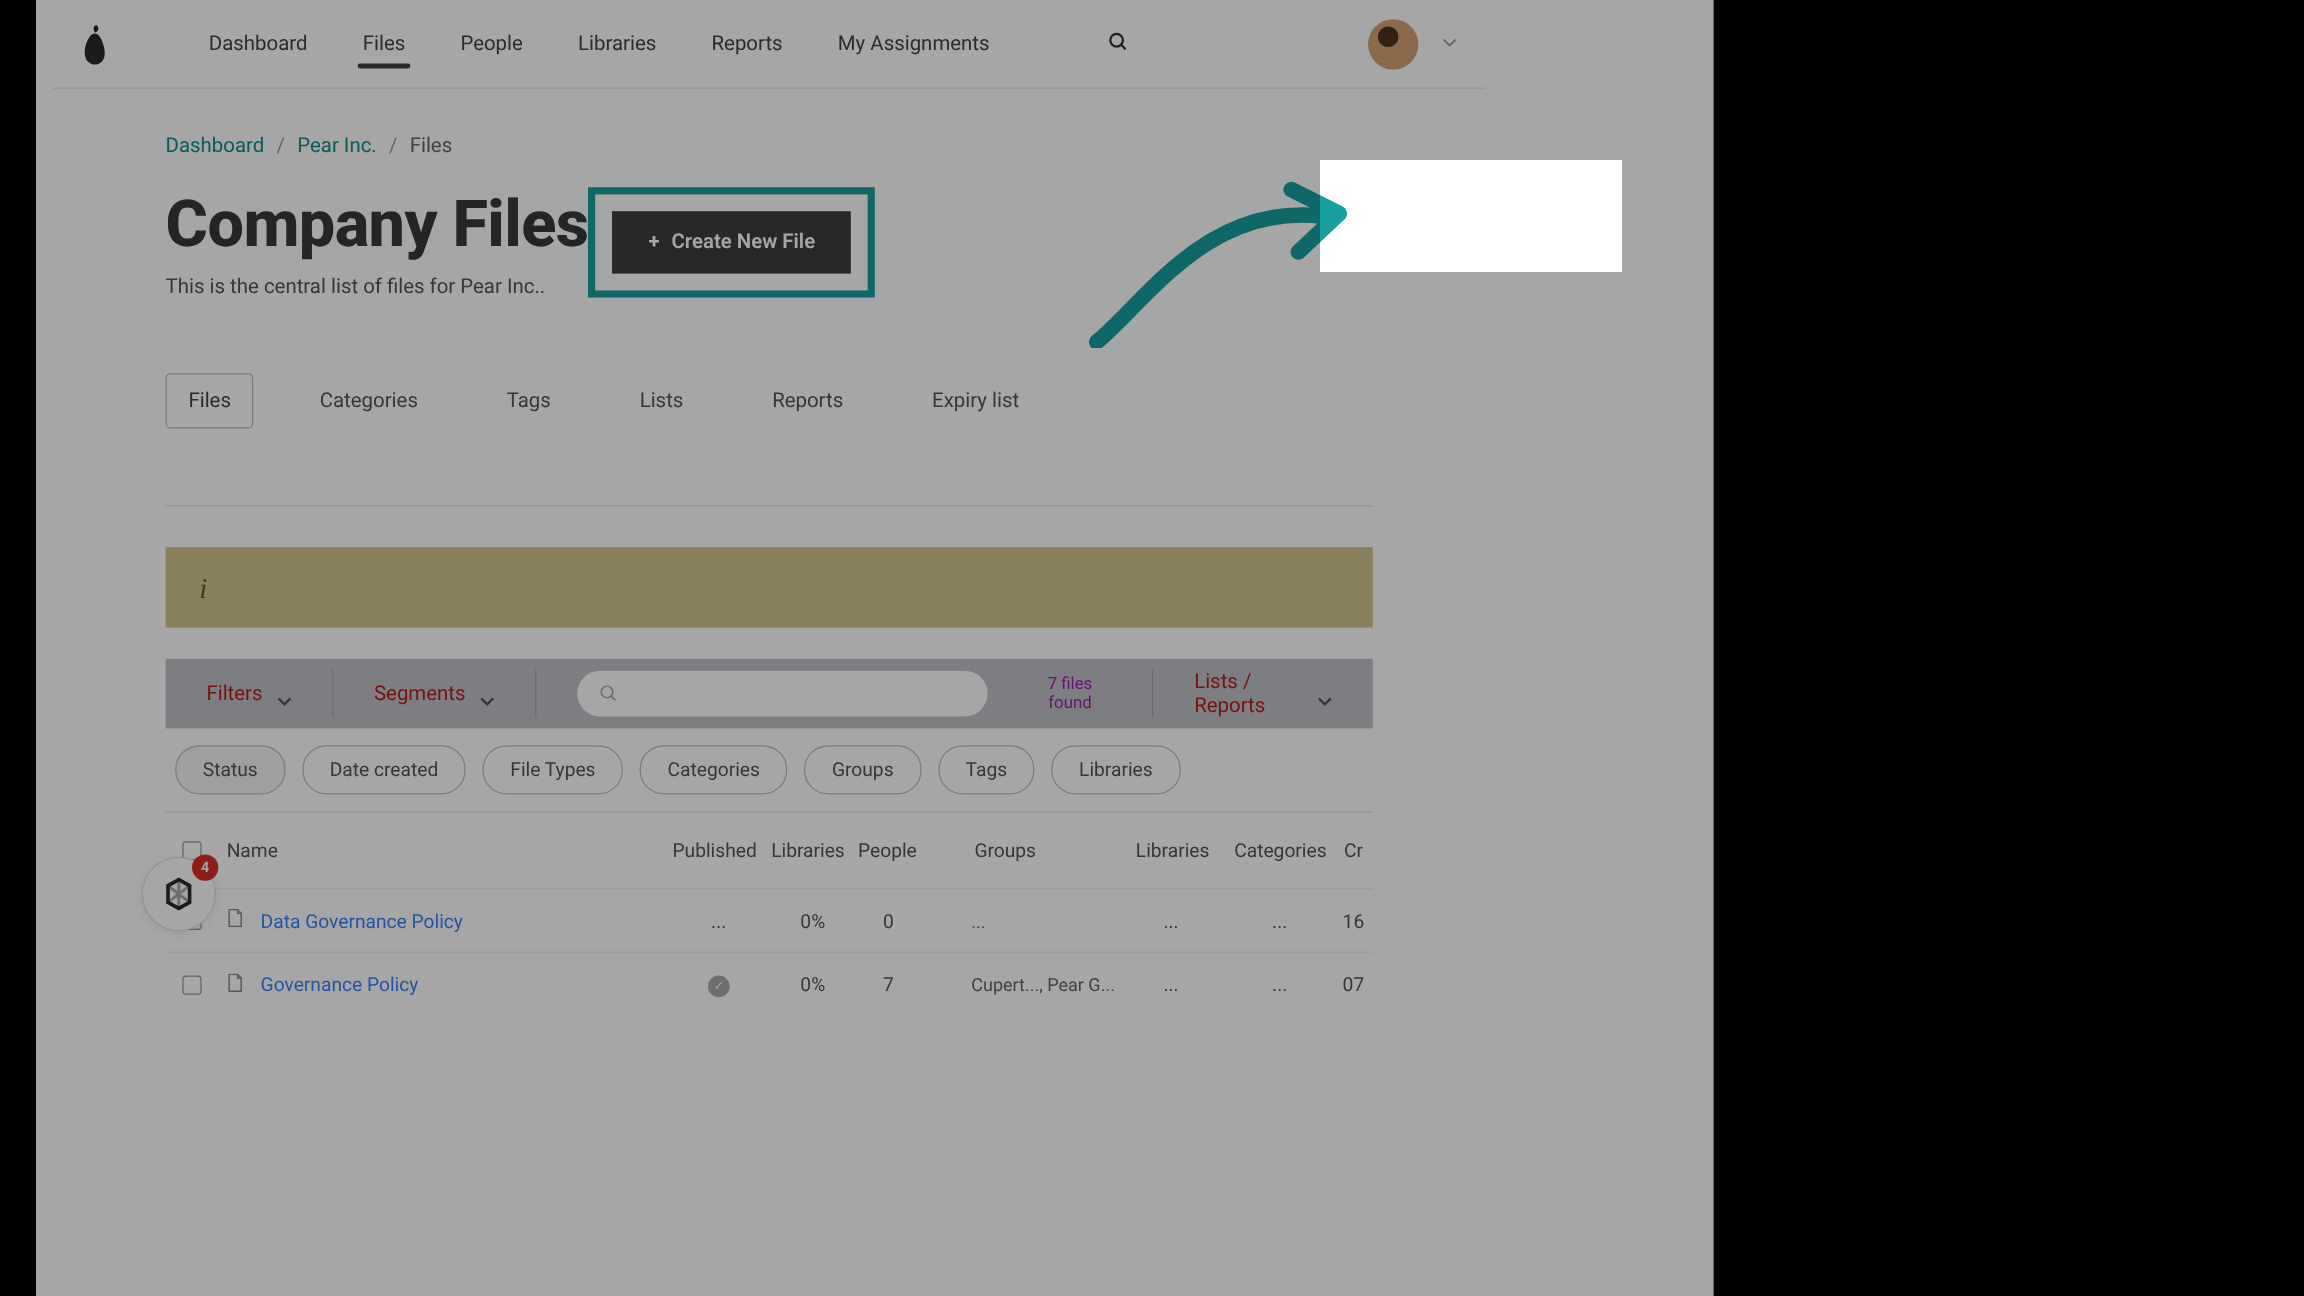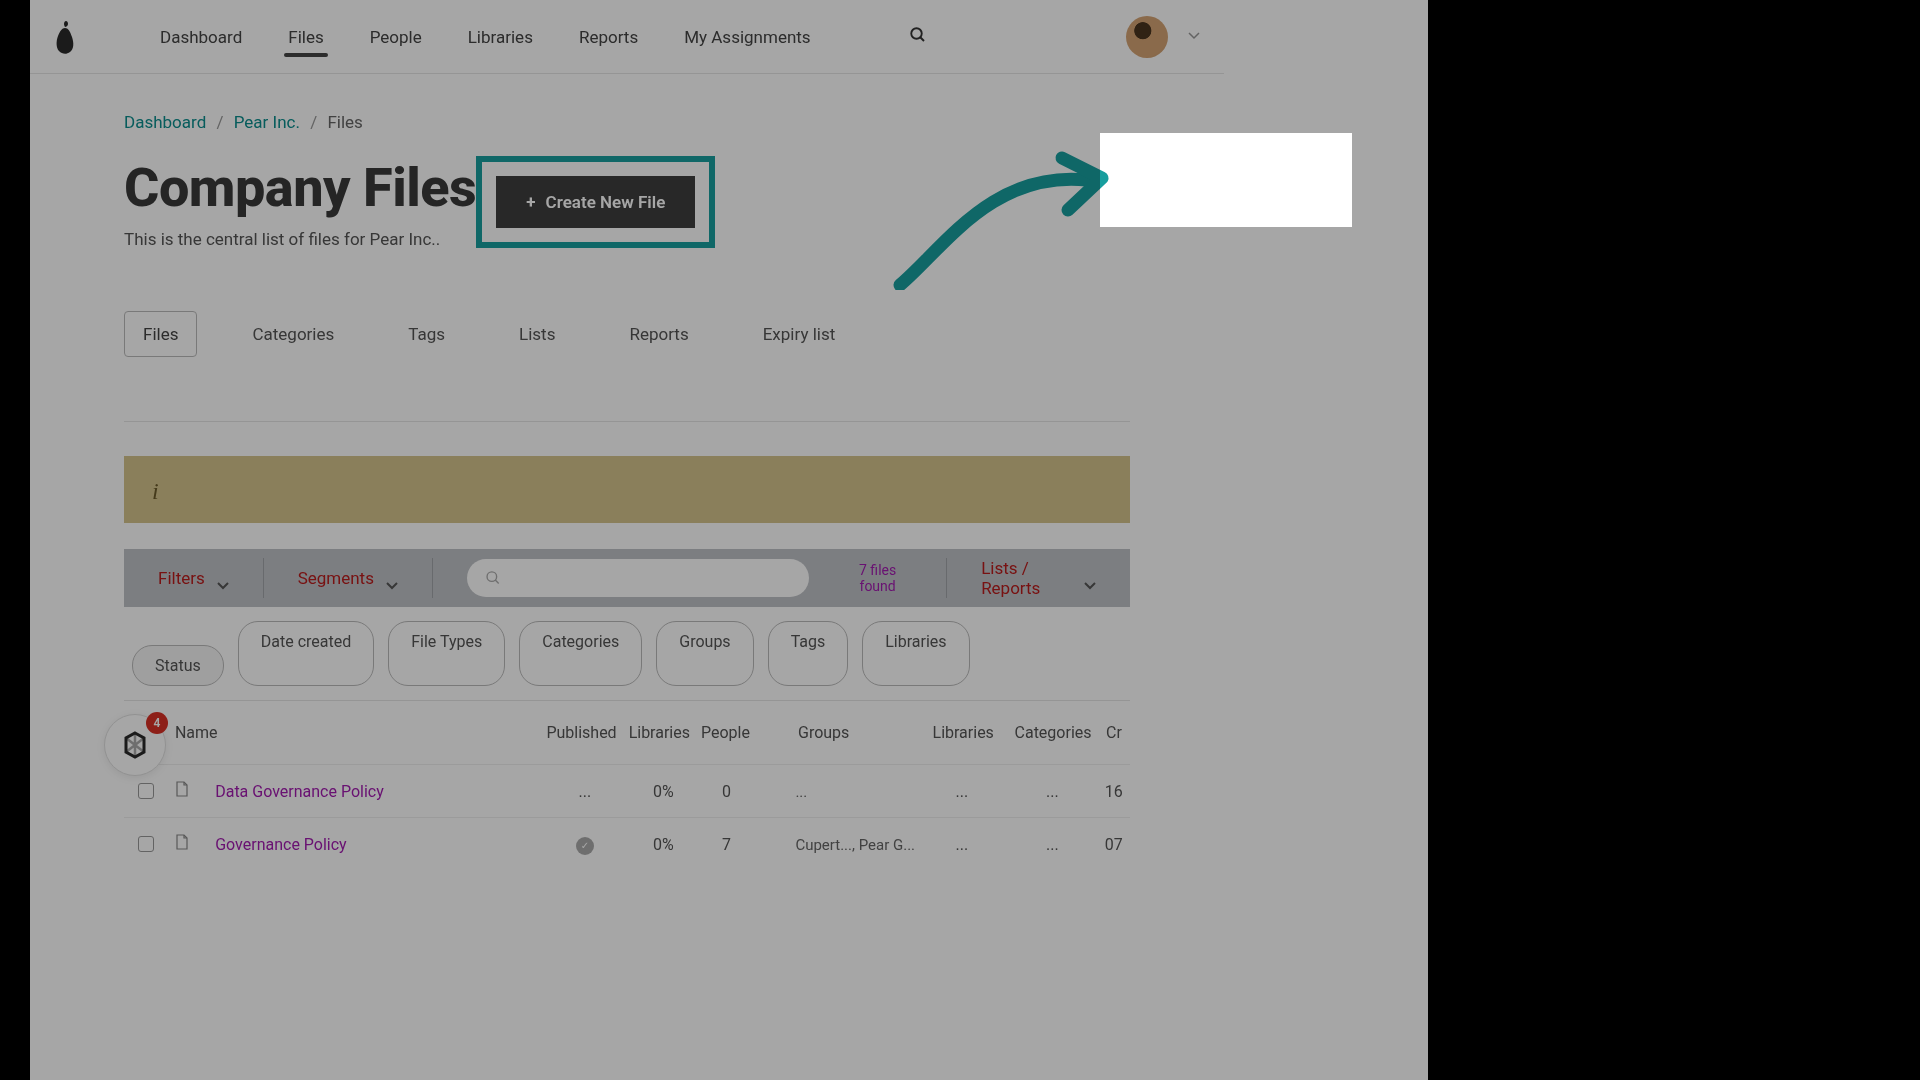--- a/index.html
+++ b/index.html
@@ -1,17 +1,17 @@
 <!DOCTYPE html>
 <html><head>
   <meta charset="utf-8">
   <style>
     * { margin: 0; padding: 0; box-sizing: border-box; font-family: -apple-system, BlinkMacSystemFont, 'Segoe UI', Roboto, sans-serif; }
     body { background: #fff; position: relative; width: 1920px; height: 1080px; overflow: hidden; }
-    .app-window { position: absolute; left: 30px; top: 0; width: 1194px; height: 1080px; background: #fff; }
+    .app-window { position: absolute; left: 44px; top: 0; width: 1194px; height: 1080px; background: #fff; }
     
     
     .topnav { height: 74px; border-bottom: 1px solid #e5e5e5; display: flex; align-items: center; padding: 0 24px; }
     .logo { width: 22px; height: 36px; margin-right: 84px; display: flex; align-items: center; }
     .logo svg { width: 22px; height: 36px; }
     .nav-items { display: flex; gap: 46px; align-items: center; }
     .nav-item { color: #444; font-size: 17px; cursor: pointer; padding-bottom: 24px; padding-top: 24px; position: relative; }
     .nav-item.active::after { content: ''; position: absolute; bottom: 14px; left: 50%; transform: translateX(-50%); width: 44px; height: 4px; background: #444; border-radius: 2px; }
     .search-btn { margin-left: 52px; cursor: pointer; }
     .topnav-right { margin-left: auto; display: flex; align-items: center; gap: 20px; }
@@ -58,38 +58,38 @@
     .tb-search { background: #fff; border-radius: 22px; width: 396px; height: 38px; margin-left: 34px; display: flex; align-items: center; padding: 0 18px; }
     .tb-search input { border: none; outline: none; width: 100%; font-size: 15px; margin-left: 10px; background: transparent; }
     .tb-count { margin-left: auto; color: #a21caf; font-size: 14px; padding: 0 36px; text-align: center; }
     
     .caret-down { width: 12px; height: 8px; display: inline-block; }
     .caret-down svg { width: 12px; height: 8px; }
     
     
     .chips { display: flex; gap: 14px; margin-bottom: 14px; padding-left: 8px; }
     .chip { padding: 10px 22px; border: 1px solid #bbb; border-radius: 20px; font-size: 16px; color: #555; cursor: pointer; }
-    .chip.active { background: rgba(0,0,0,0.04); margin-top: 24px; }
+    .chip.active { background: rgba(0,0,0,0.04); }
     
     
     .table-divider { height: 1px; background: #e5e5e5; }
     .table-header { display: flex; align-items: center; padding: 22px 0; font-size: 16px; color: #555; }
     .col-check { width: 60px; padding-left: 14px; }
     .col-name { width: 462px; }
     .col-pub { width: 90px; text-align: center; }
     .col-comp { width: 104px; text-align: center; }
     .col-people { width: 52px; text-align: center; }
     .col-groups { width: 198px; padding-left: 48px; }
     .col-lib { width: 112px; text-align: center; }
     .col-cat { width: 112px; text-align: center; }
     .col-cr { width: 40px; text-align: center; }
     .checkbox { width: 16px; height: 16px; border: 1.5px solid #999; border-radius: 3px; cursor: pointer; }
     
     .table-row { display: flex; align-items: center; padding: 16px 0; border-top: 1px solid #eee; font-size: 16px; color: #555; }
-    .row-name { display: flex; align-items: center; gap: 26px; color: #a21caf; }
+    .row-name { display: flex; align-items: center; gap: 14px; color: #3b82f6; }
     .file-icon-sm { color: #888; }
     .pub-check { width: 18px; height: 18px; border-radius: 50%; background: #aaa; display: inline-flex; align-items: center; justify-content: center; color: #fff; font-size: 10px; }
     
     
     .widget { position: absolute; left: 74px; top: 714px; width: 62px; height: 62px; border-radius: 50%; background: #fff; border: 1px solid #e0e0e0; display: flex; align-items: center; justify-content: center; box-shadow: 0 2px 8px rgba(0,0,0,0.08); }
     .widget-badge { position: absolute; top: -3px; right: -3px; width: 22px; height: 22px; background: #d93025; color: #fff; border-radius: 50%; font-size: 12px; display: flex; align-items: center; justify-content: center; font-weight: 600; }
     .overlay-hole { position: absolute; left: 1100px; top: 133px; width: 252px; height: 94px; box-shadow: 0 0 0 2000px rgba(0,0,0,0.35); pointer-events: none; }
 
     
     .bar-left { position: absolute; left: 0; top: 0; width: 30px; height: 1080px; background: #000; }

